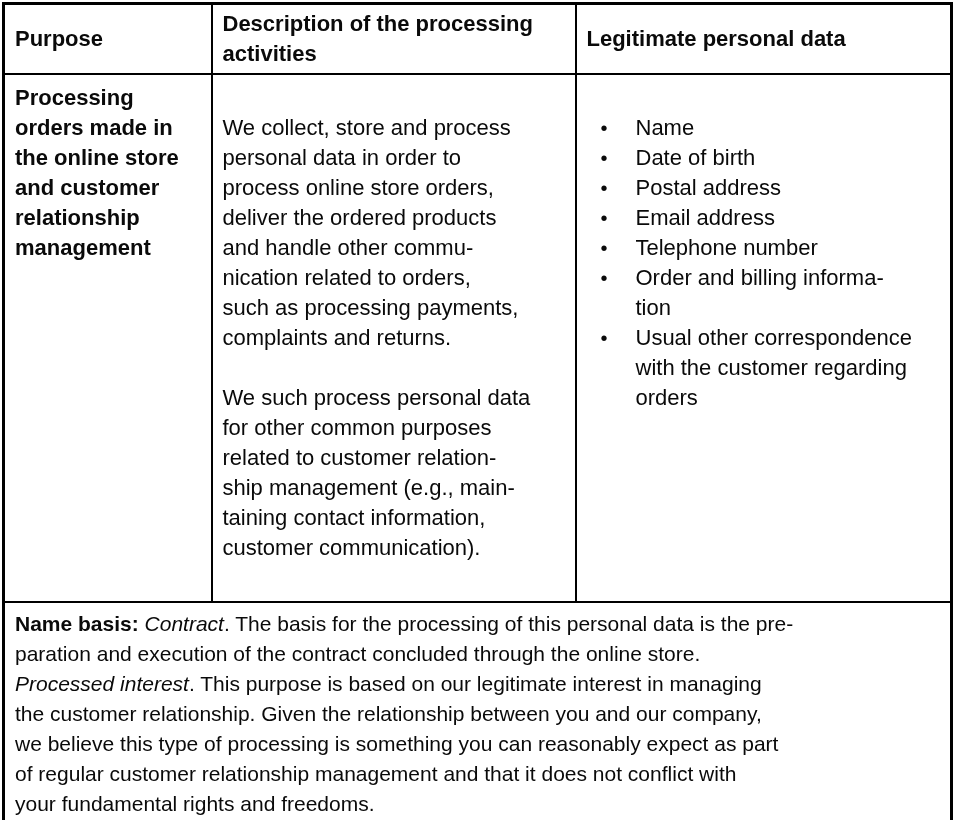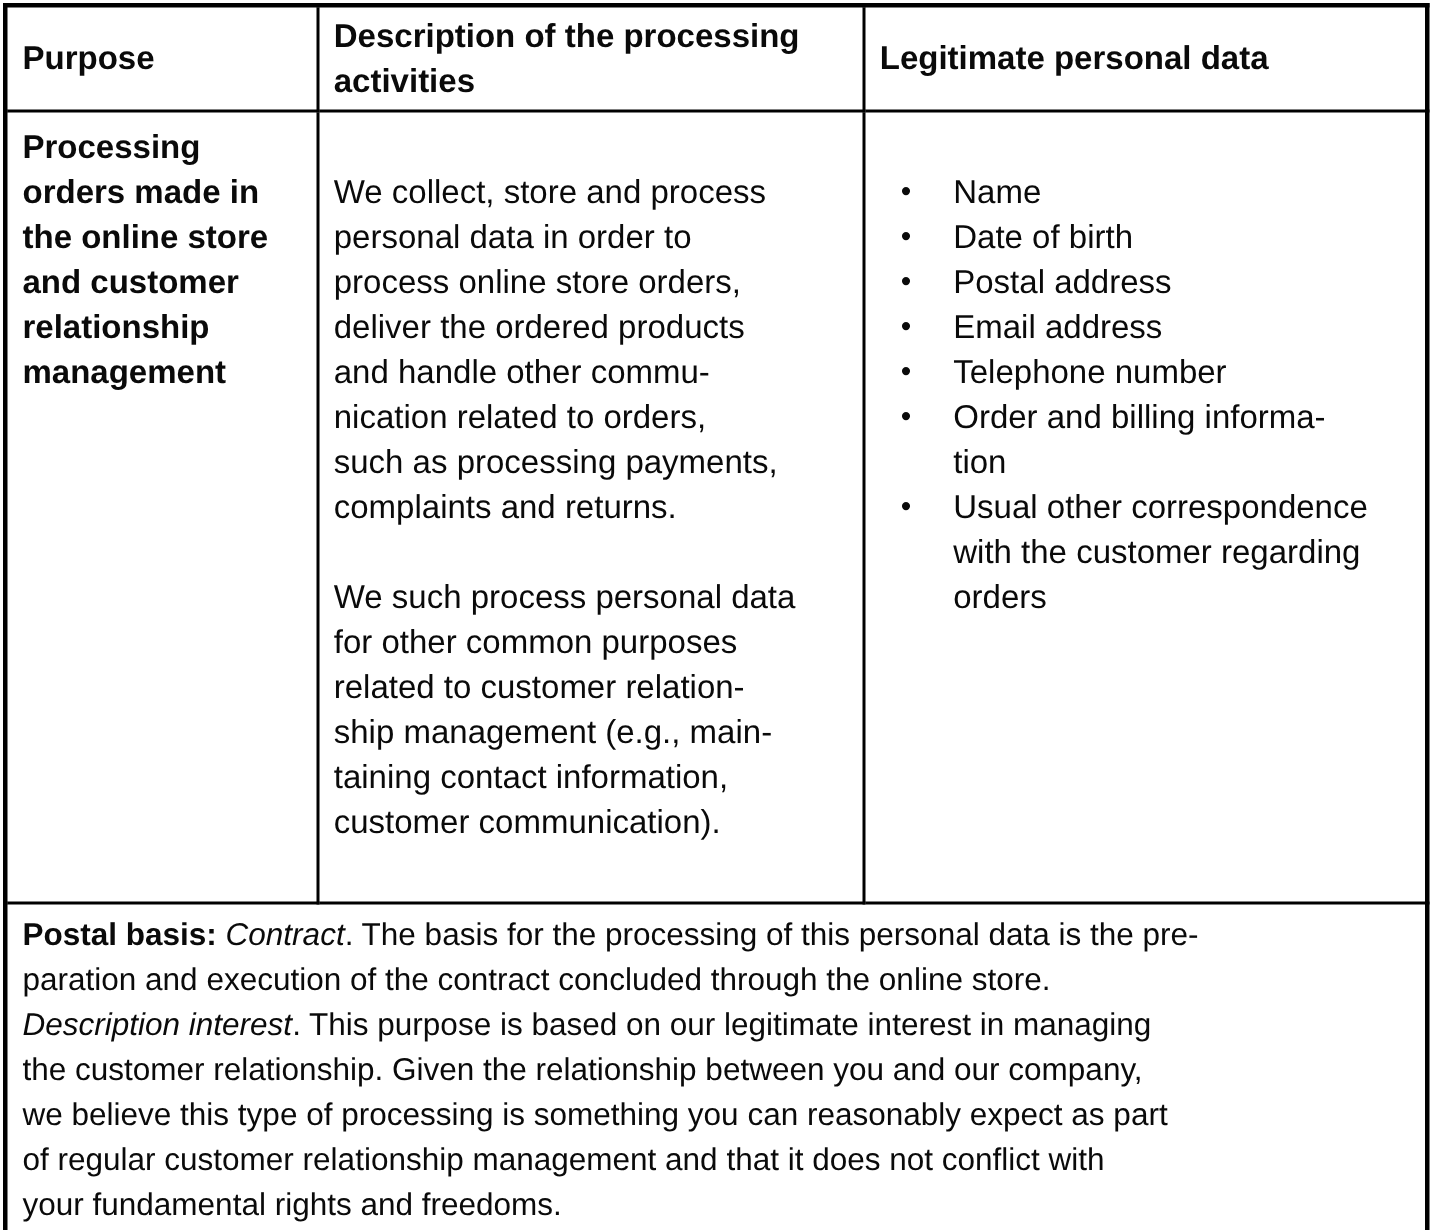--- a/index.html
+++ b/index.html
@@ -128,23 +128,23 @@
       <td>
         <ul class="pd-list"><li><span class="bullet">•</span><span class="item-text">Name</span></li><li><span class="bullet">•</span><span class="item-text">Date of birth</span></li><li><span class="bullet">•</span><span class="item-text">Postal address</span></li><li><span class="bullet">•</span><span class="item-text">Email address</span></li><li><span class="bullet">•</span><span class="item-text">Telephone number</span></li><li><span class="bullet">•</span><span class="item-text">Order and billing informa-
 tion</span></li><li><span class="bullet">•</span><span class="item-text">Usual other correspondence
 with the customer regarding
 orders</span></li></ul>
       </td>
     </tr>
 
     <tr class="legal-row">
       <td class="legal-cell" colspan="3">
-        <div class="legal-text"><span class="seg-bold">Postal basis: </span><span class="seg-italic">Contract</span><span class="seg-normal">. The basis for the processing of this personal data is the pre-
+        <div class="legal-text"><span class="seg-bold">Name basis: </span><span class="seg-italic">Contract</span><span class="seg-normal">. The basis for the processing of this personal data is the pre-
 paration and execution of the contract concluded through the online store.
-</span><span class="seg-italic">Description interest</span><span class="seg-normal">. This purpose is based on our legitimate interest in managing
+</span><span class="seg-italic">Processed interest</span><span class="seg-normal">. This purpose is based on our legitimate interest in managing
 the customer relationship. Given the relationship between you and our company,
 we believe this type of processing is something you can reasonably expect as part
 of regular customer relationship management and that it does not conflict with
 your fundamental rights and freedoms.</span></div>
       </td>
     </tr>
   </tbody>
 </table>
 
 </body></html>

